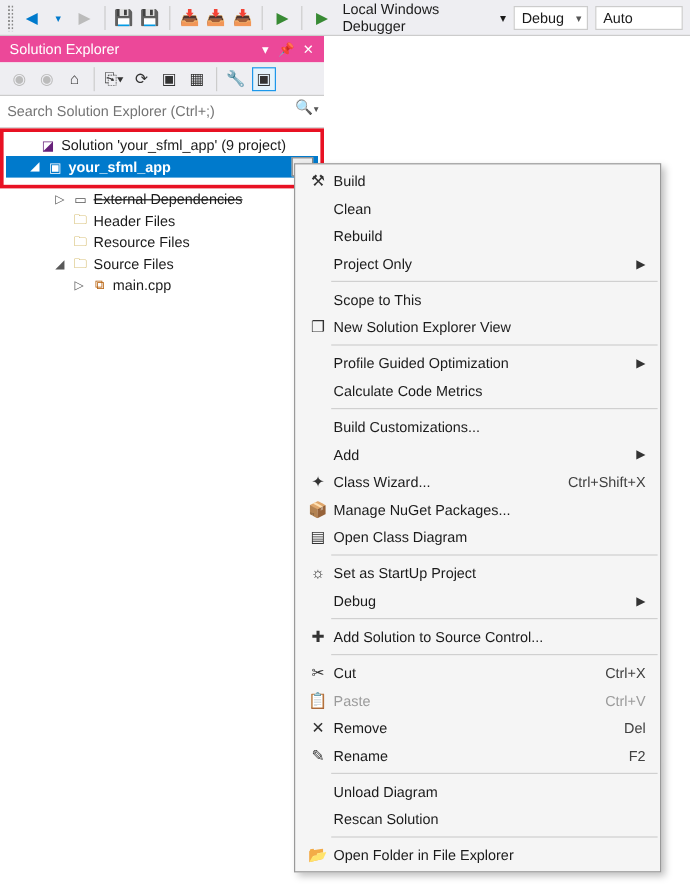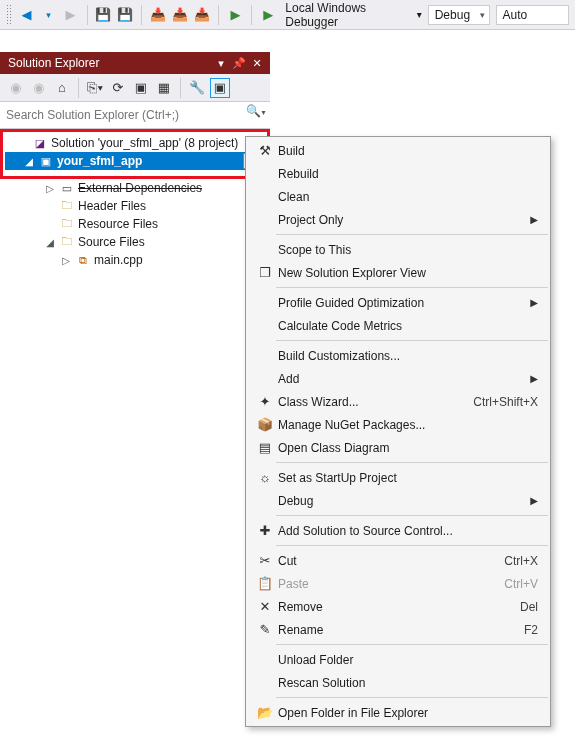--- a/index.html
+++ b/index.html
@@ -50,26 +50,25 @@
     margin-left: 2px;
   }
   .combo .caret { font-size: 9px; color: #555; }
   .panel {
     width: 270px;
     position: relative;
     z-index: 2;
   }
   .panel-title {
     height: 22px;
-    background: #7f1d1d;
+    background: #ec4899;
     color: #fff;
     display: flex;
     align-items: center;
     padding: 0 4px 0 8px;
-    margin-top: 22px;
   }
   .panel-title .spacer { flex: 1; }
   .panel-title .cap-btn { width: 18px; text-align: center; font-size: 11px; }
   .panel-toolbar {
     height: 28px;
     display: flex;
     align-items: center;
     gap: 3px;
     padding: 0 6px;
     background: #eeeef2;
@@ -227,21 +226,21 @@
   <div class="search-row">
     <input class="search-input" placeholder="Search Solution Explorer (Ctrl+;)" style="">
     <div class="search-mag">🔍<span style="font-size:8px;">▾</span></div>
   </div>
 
   <div class="highlight-wrap">
     <div class="tree">
       <div class="tree-row">
         <span class="tw"></span>
         <span class="ico ico-sln">◪</span>
-        <span>Solution 'your_sfml_app' (8 project)</span>
+        <span>Solution 'your_sfml_app' (9 project)</span>
       </div>
       <div class="tree-row selected" style="padding-left:18px;">
         <span class="tw">◢</span>
         <span class="ico ico-proj">▣</span>
         <b>your_sfml_app</b>
         <span class="dd-btn">▾</span>
       </div>
     </div>
   </div>
 
@@ -274,25 +273,25 @@
   </div>
 </div>
 
 <div class="ctx" id="ctx">
     <div class="ctx-row">
       <span class="ctx-icon">⚒</span>
       <span class="ctx-label">Build</span>
     </div>
     <div class="ctx-row">
       <span class="ctx-icon"></span>
+      <span class="ctx-label">Clean</span>
+    </div>
+    <div class="ctx-row">
+      <span class="ctx-icon"></span>
       <span class="ctx-label">Rebuild</span>
-    </div>
-    <div class="ctx-row">
-      <span class="ctx-icon"></span>
-      <span class="ctx-label">Clean</span>
     </div>
     <div class="ctx-row">
       <span class="ctx-icon"></span>
       <span class="ctx-label">Project Only</span>
       <span class="ctx-arrow">▶</span>
     </div>
     <div class="ctx-sep"></div>
     <div class="ctx-row">
       <span class="ctx-icon"></span>
       <span class="ctx-label">Scope to This</span>
@@ -366,21 +365,21 @@
       <span class="ctx-shortcut">Del</span>
     </div>
     <div class="ctx-row">
       <span class="ctx-icon">✎</span>
       <span class="ctx-label">Rename</span>
       <span class="ctx-shortcut">F2</span>
     </div>
     <div class="ctx-sep"></div>
     <div class="ctx-row">
       <span class="ctx-icon"></span>
-      <span class="ctx-label">Unload Folder</span>
+      <span class="ctx-label">Unload Diagram</span>
     </div>
     <div class="ctx-row">
       <span class="ctx-icon"></span>
       <span class="ctx-label">Rescan Solution</span>
     </div>
     <div class="ctx-sep"></div>
     <div class="ctx-row">
       <span class="ctx-icon">📂</span>
       <span class="ctx-label">Open Folder in File Explorer</span>
     </div>

